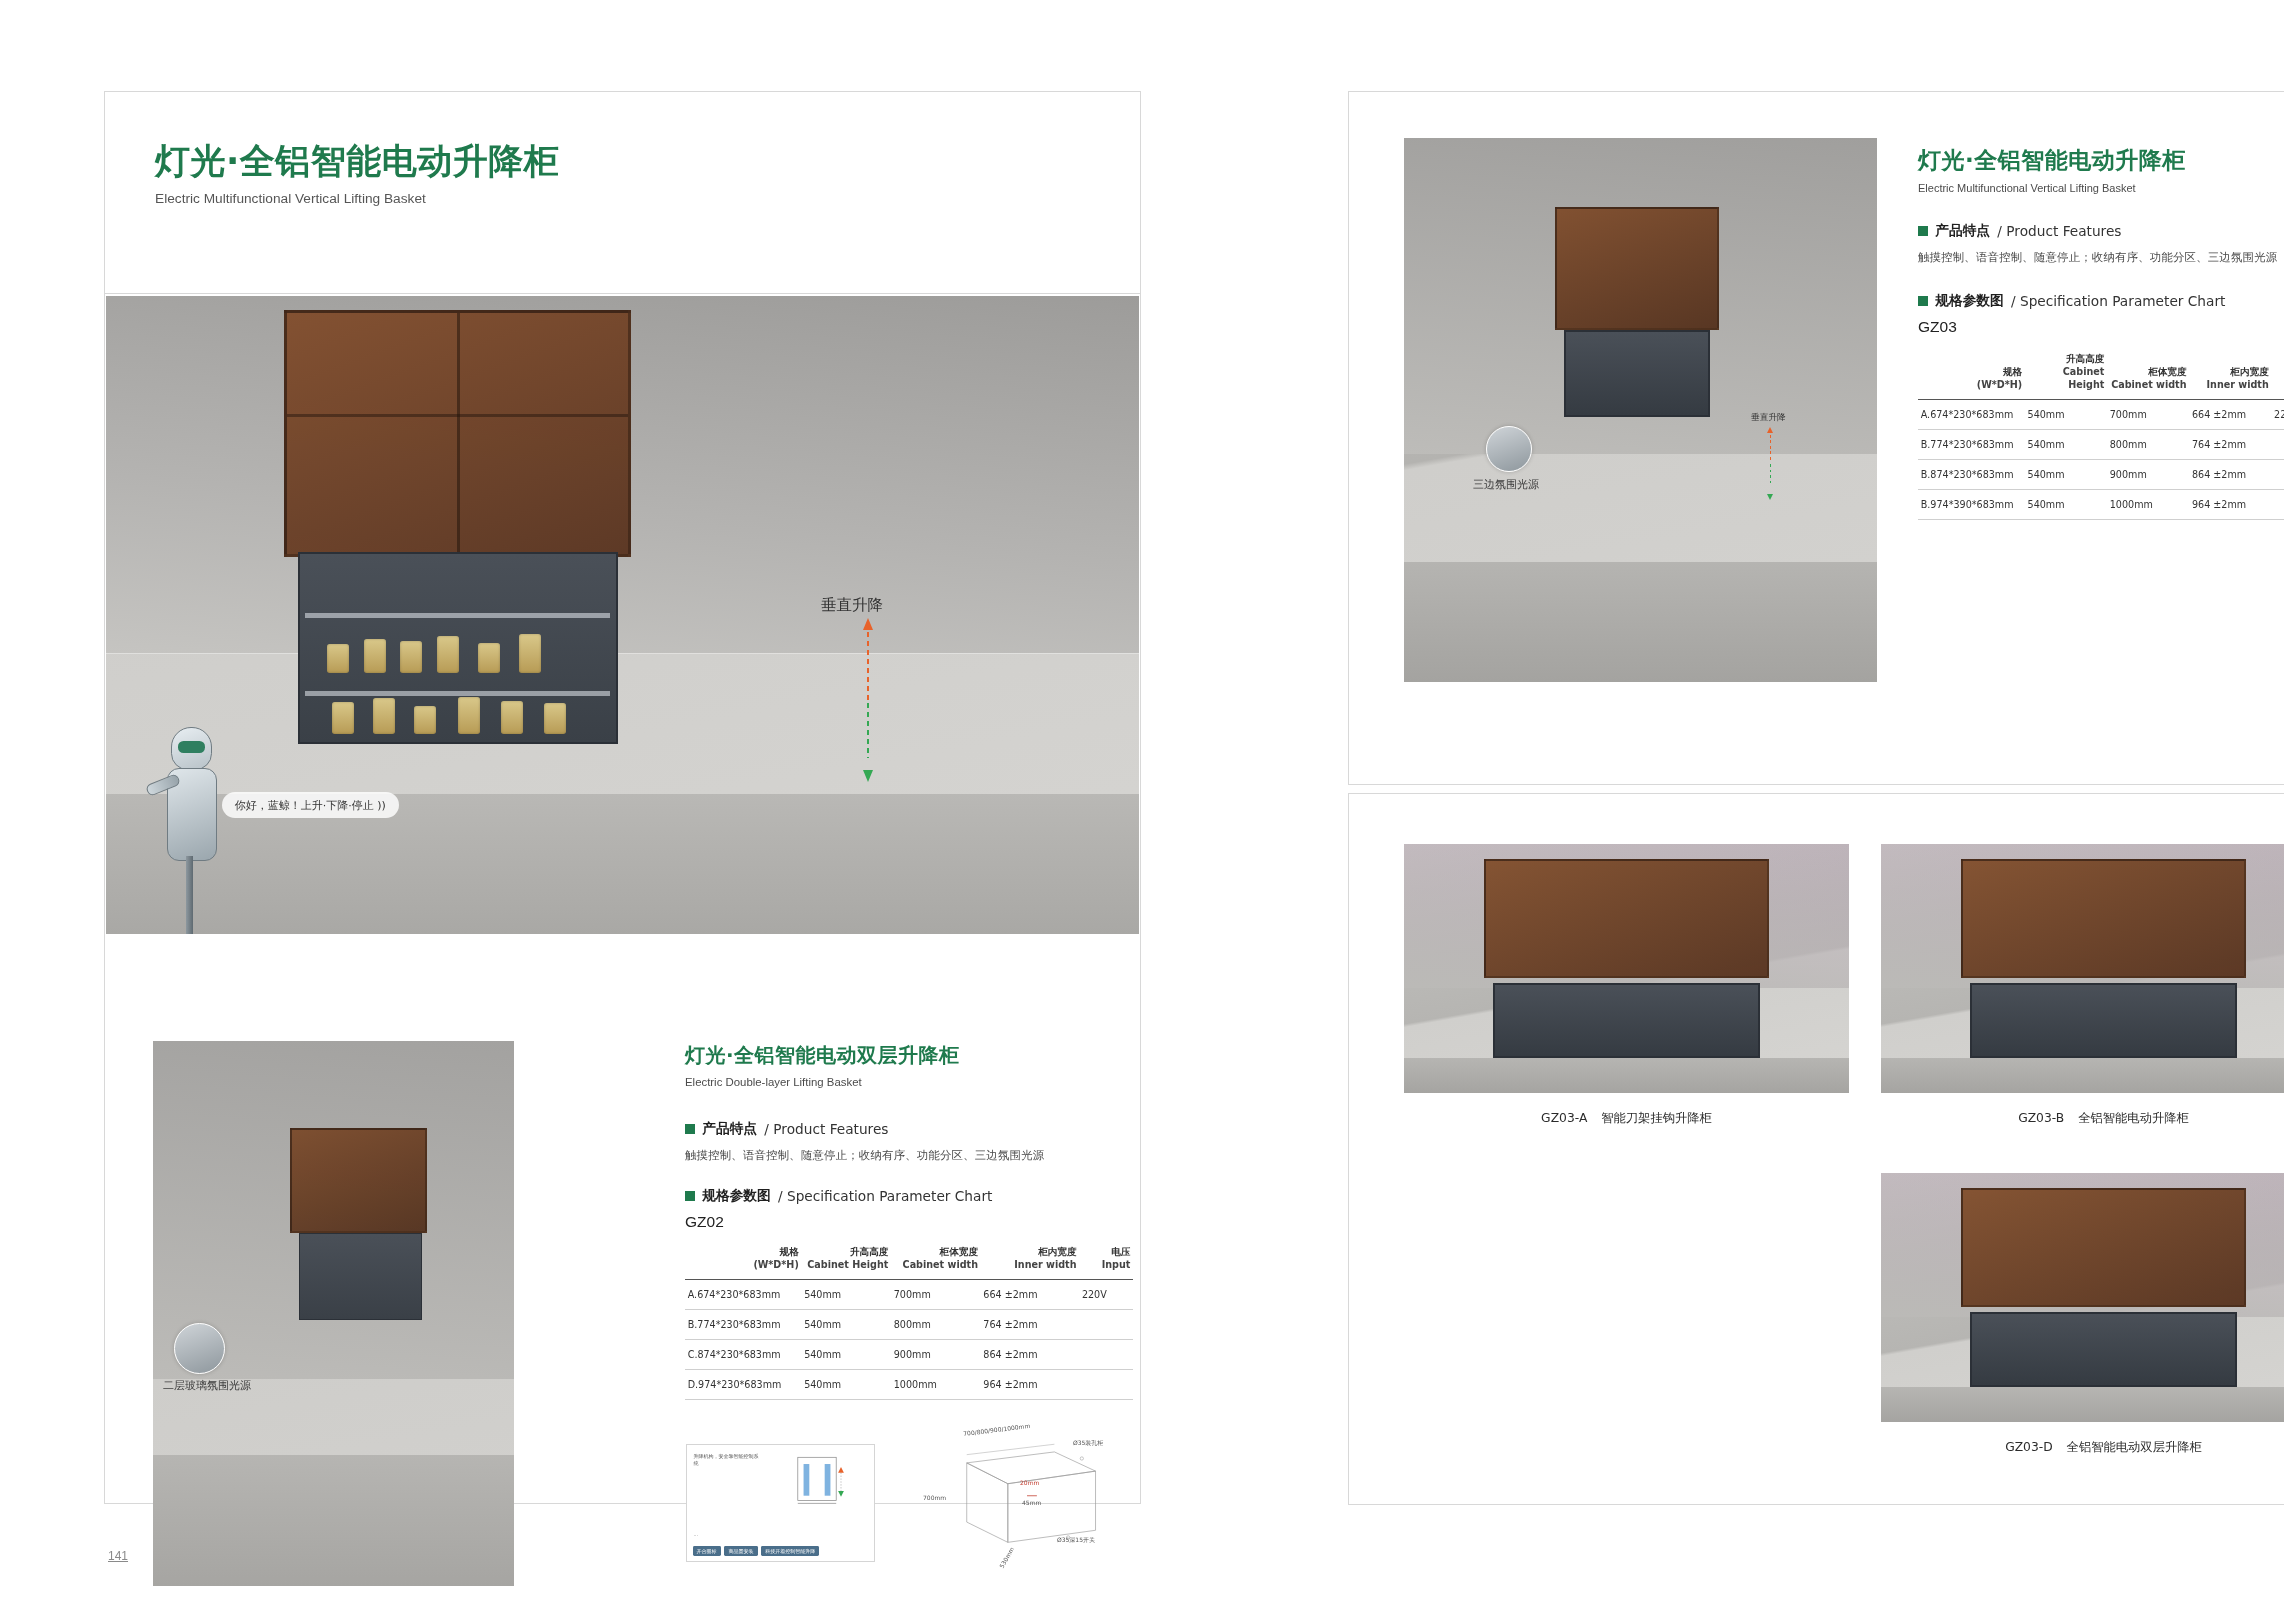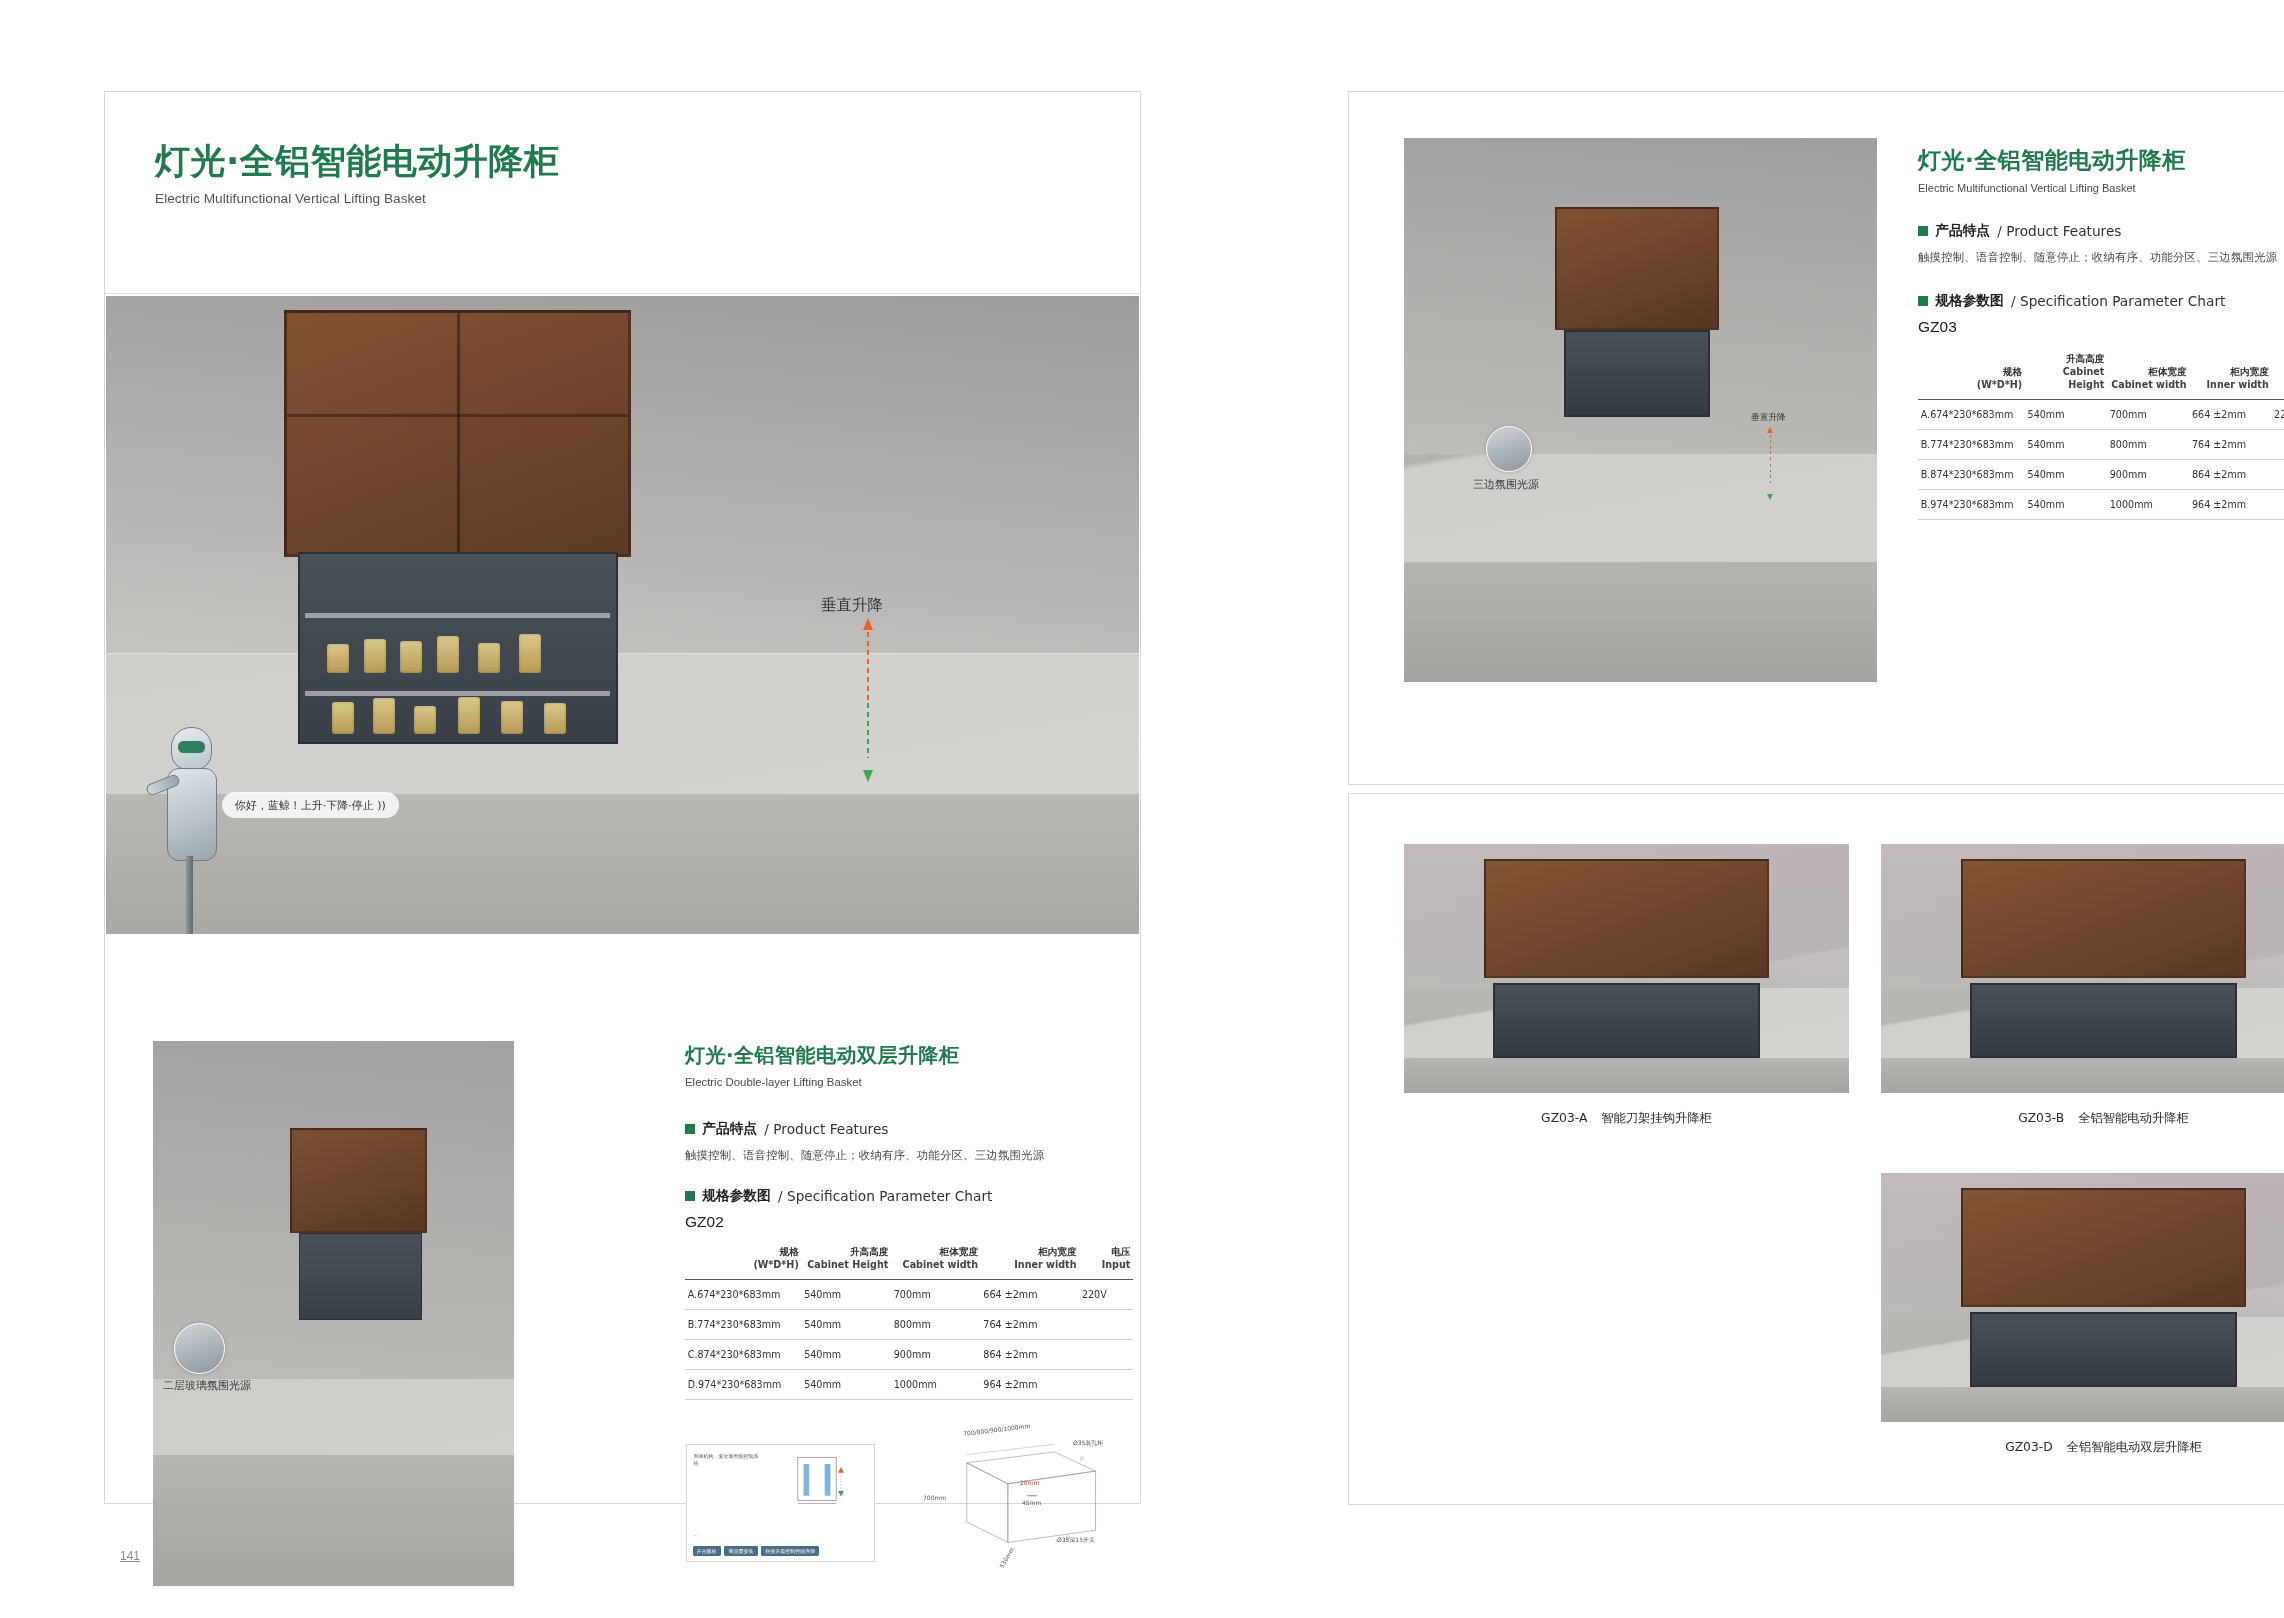--- a/index.html
+++ b/index.html
@@ -627,21 +627,21 @@
             <td></td>
           </tr>
           <tr>
             <td>B.874*230*683mm</td>
             <td>540mm</td>
             <td>900mm</td>
             <td>864 ±2mm</td>
             <td></td>
           </tr>
           <tr>
-            <td>B.974*230*683mm</td>
+            <td>B.974*390*683mm</td>
             <td>540mm</td>
             <td>1000mm</td>
             <td>964 ±2mm</td>
             <td></td>
           </tr>
         </tbody>
       </table>
     </div>
   </div>
 
@@ -681,16 +681,16 @@
         <div class="grack"></div>
         <div class="gcounter"></div>
       </div>
       <div class="grid-caption">
         <span class="code">GZ03-D</span>
         <span>全铝智能电动双层升降柜</span>
       </div>
     </div>
   </div>
 
-  <div class="folio" style="left:120px; top:1549px;text-decoration:underline;">141</div>
+  <div class="folio" style="left:108px; top:1549px;text-decoration:underline;">141</div>
 
 </div>
 
 
 </body></html>

